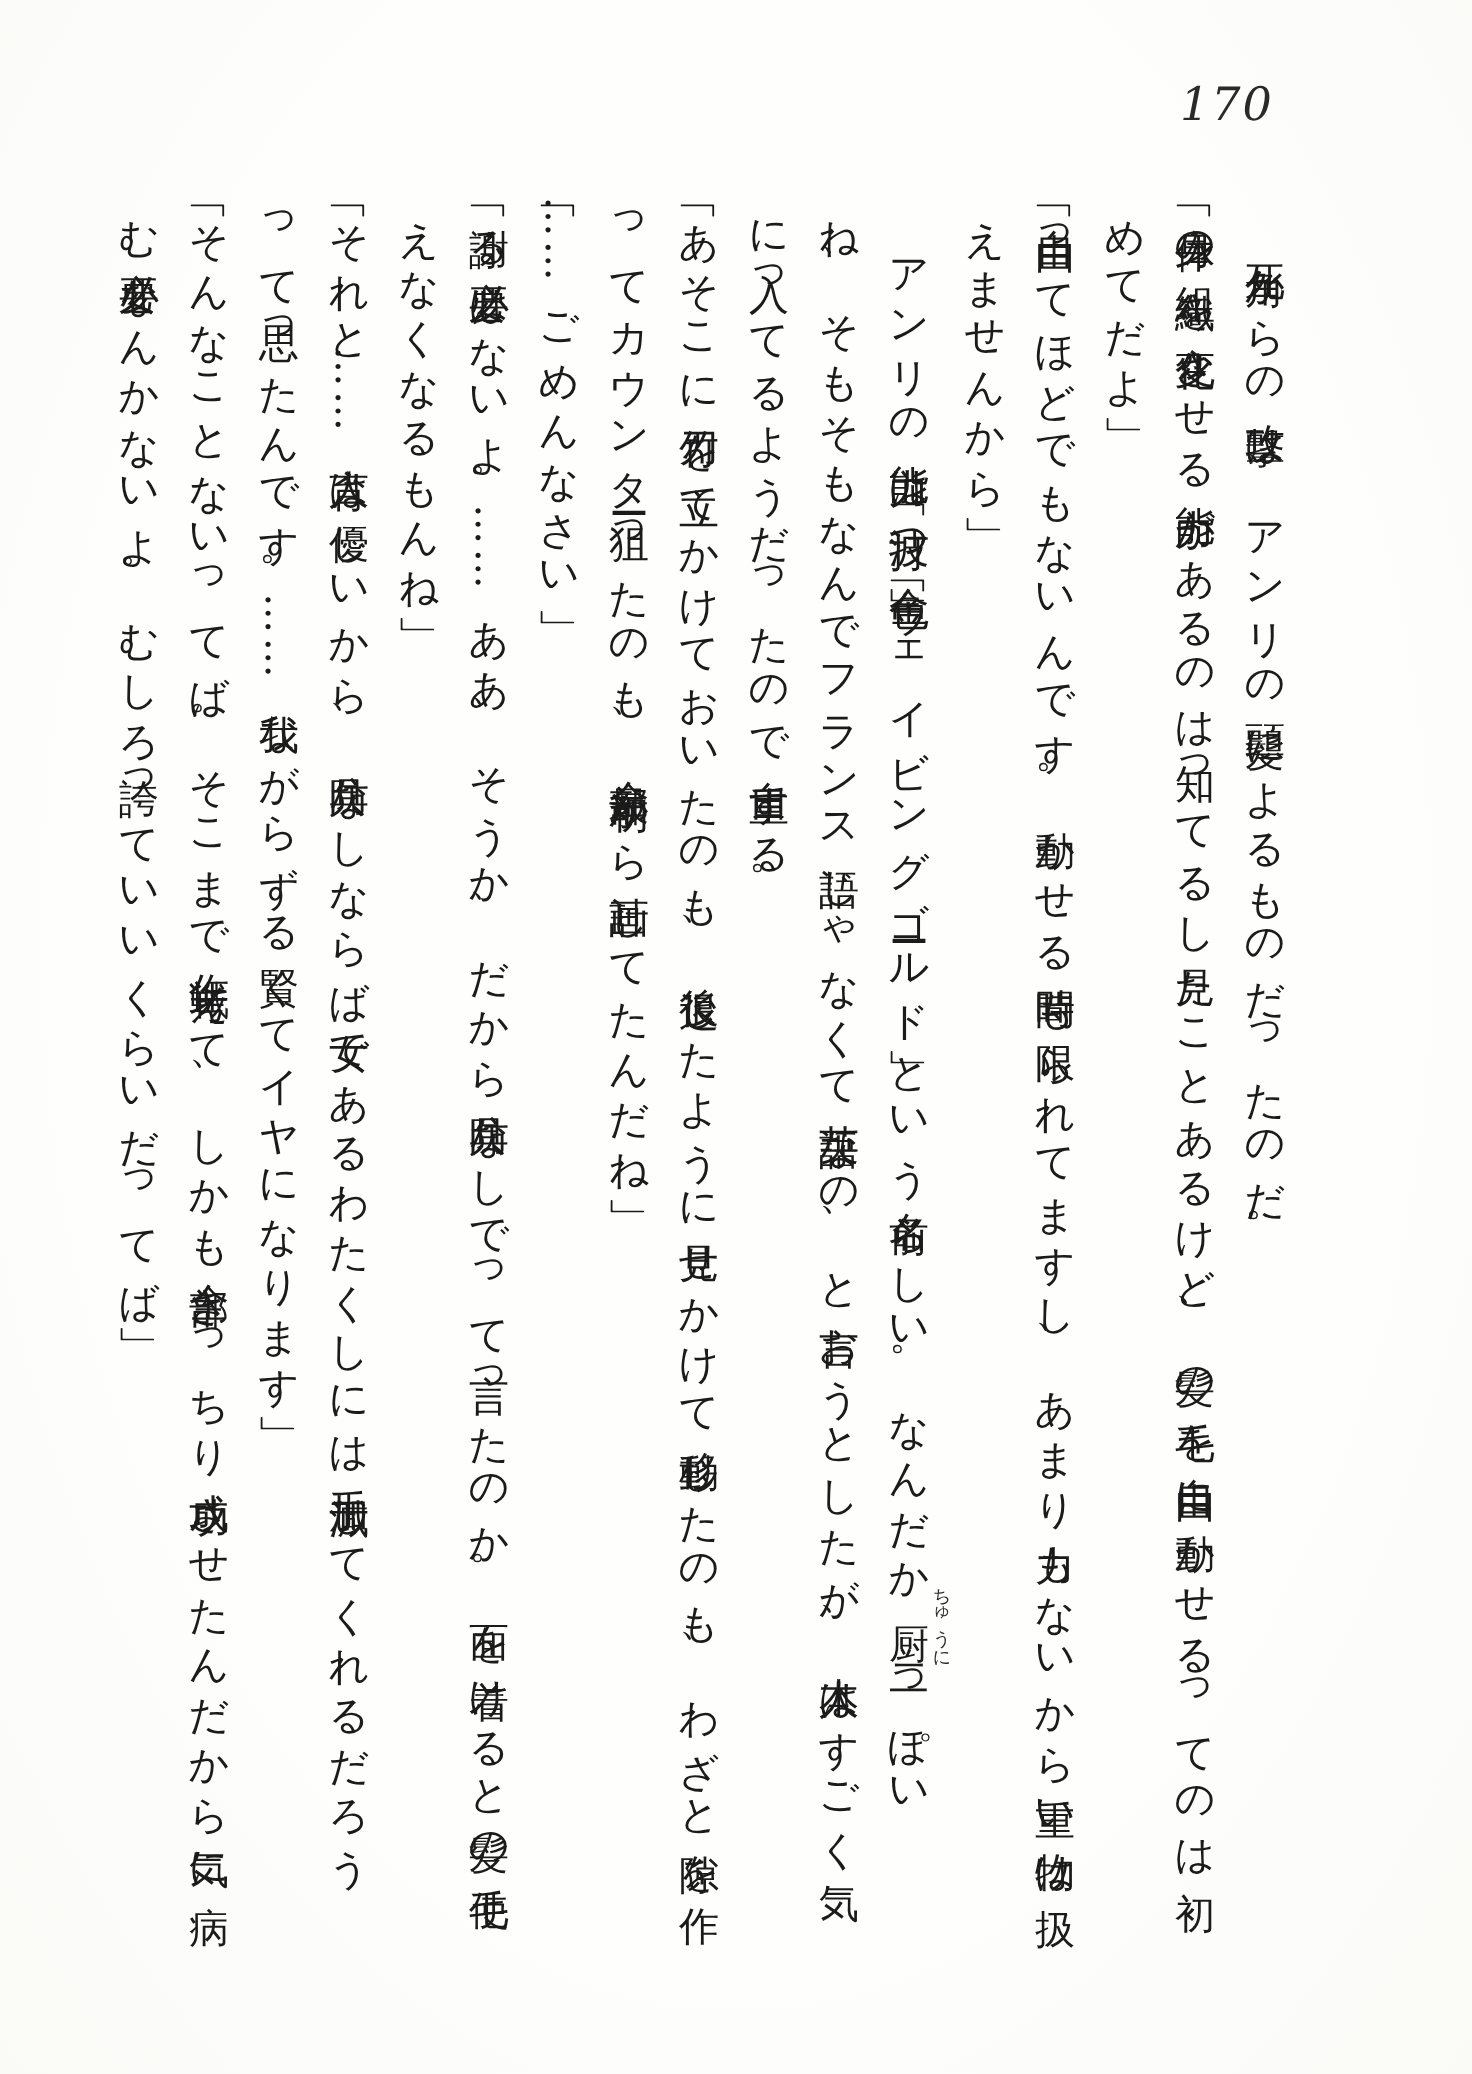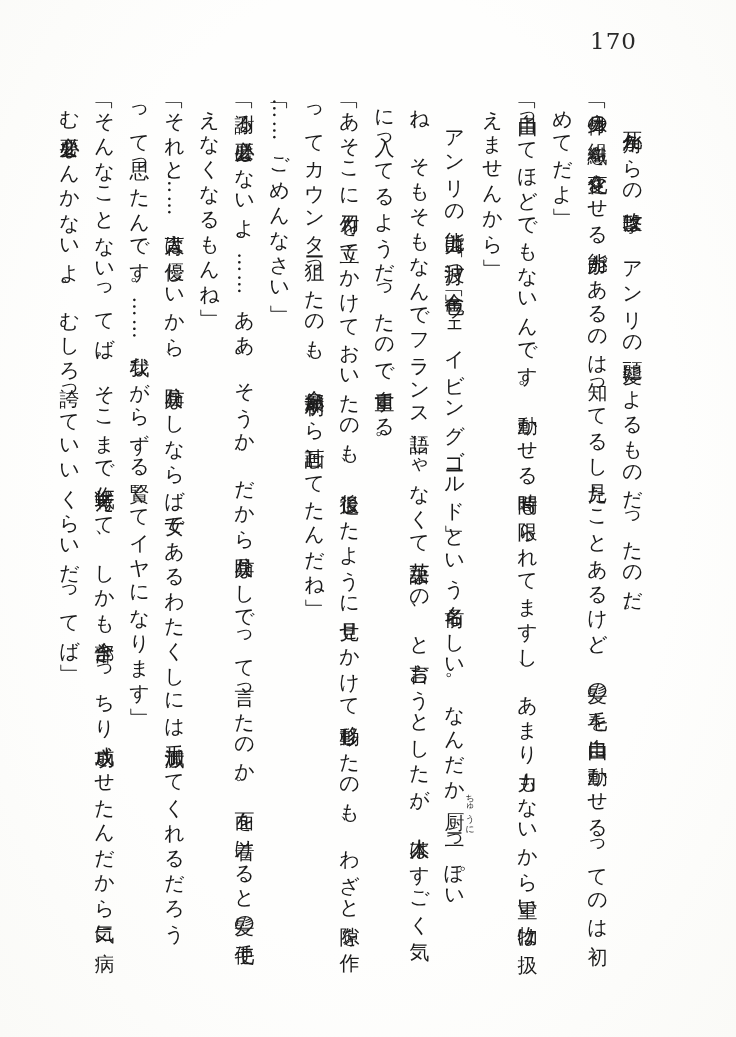--- a/index.html
+++ b/index.html
@@ -14,24 +14,25 @@
     font-family: "DejaVu Serif", "Liberation Serif", serif;
   }
   .book-page {
     position: relative;
     width: 736px;
     height: 1037px;
     background: radial-gradient(ellipse at 50% 45%, #fefefd 60%, #fafaf7 100%);
   }
   .page-number {
     position: absolute;
-    top: 28px;
+    top: 40px;
     left: 590px;
     width: 50px;
     font-size: 23px;
+    font-style: italic;
     color: #2a2a2a;
     letter-spacing: 1px;
   }
   .text-block {
     position: absolute;
     top: 96px;
     right: 86px;
     height: 850px;
     writing-mode: vertical-rl;
     color: #1b1b1b;

